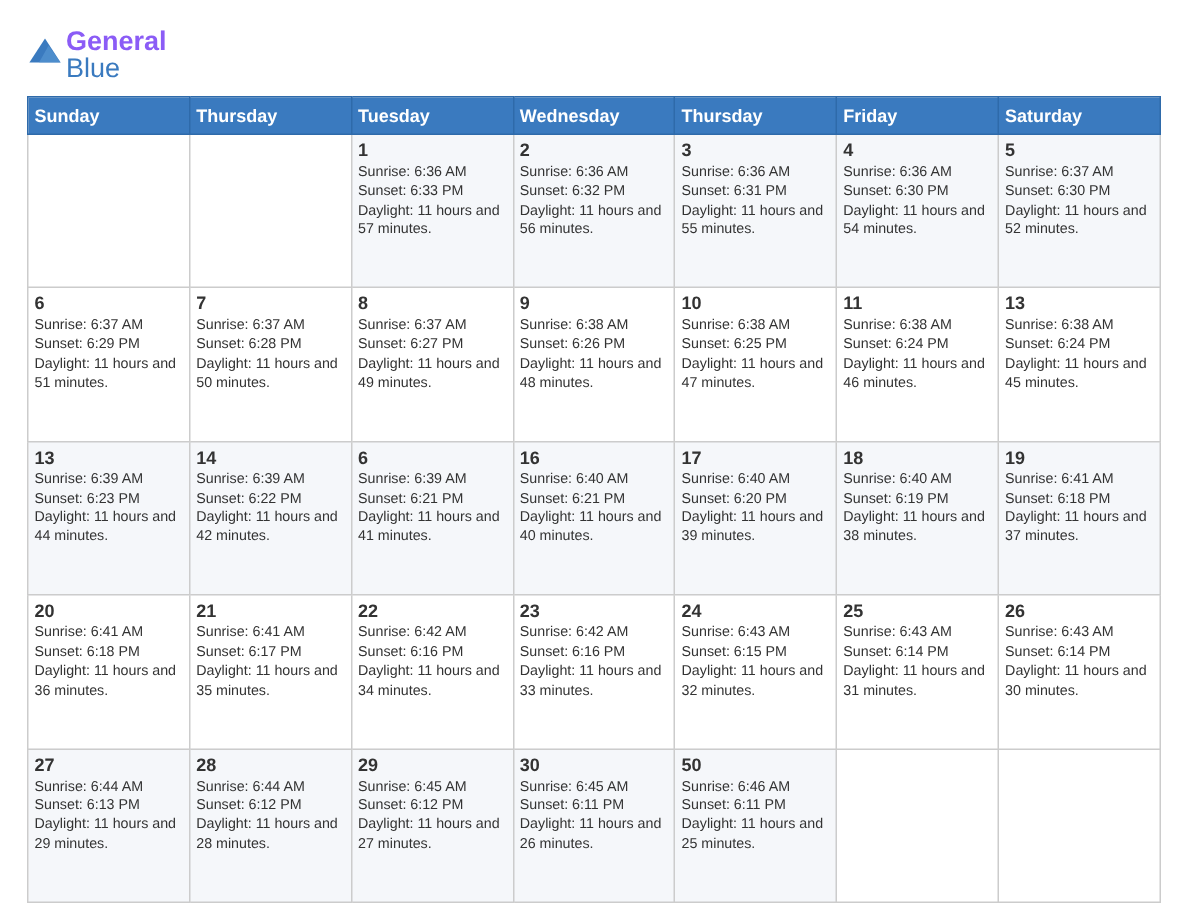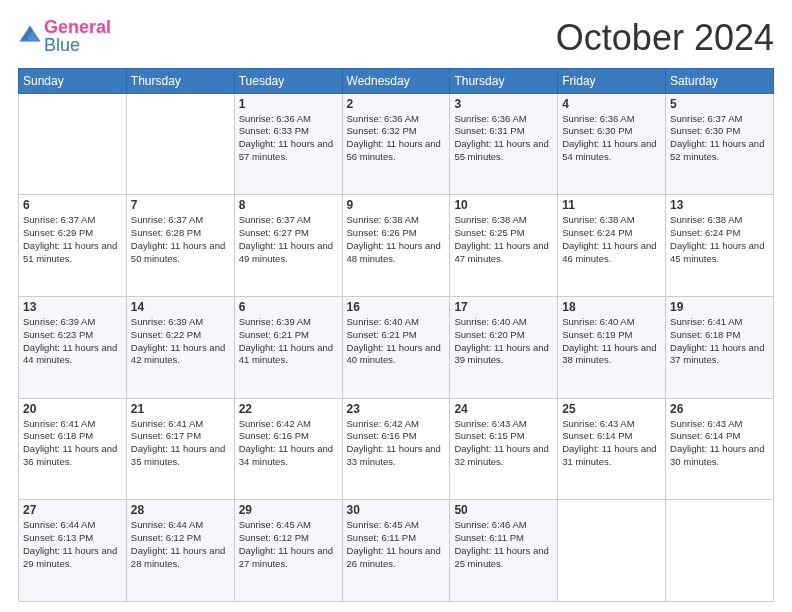--- a/index.html
+++ b/index.html
@@ -28,21 +28,21 @@
       align-items: center;
     }
     .logo-text {
       display: flex;
       flex-direction: column;
       line-height: 1;
     }
     .logo-general {
       font-size: 18px;
       font-weight: bold;
-      color: #ec4899;
+      color: #8b5cf6;
       text-align: right;
     }
     .logo-blue {
       font-size: 18px;
       font-weight: normal;
       color: #3a7abf;
     }
     .logo-icon {
       width: 24px;
       height: 24px;
@@ -64,21 +64,21 @@
     .calendar-table {
       width: 100%;
       border-collapse: collapse;
       flex: 1;
       table-layout: fixed;
     }
     .calendar-table thead tr th {
       background: #3a7abf;
       color: #fff;
       font-size: 12px;
-      font-weight: normal;
+      font-weight: bold;
       padding: 5px 4px;
       text-align: left;
       border: 1px solid #2e6aaa;
     }
     .calendar-table tbody tr td {
       border: 1px solid #ccc;
       vertical-align: top;
       padding: 3px 4px;
       font-size: 10px;
       color: #333;
@@ -116,21 +116,20 @@
       <svg class="logo-icon" viewBox="0 0 30 30">
         <polygon points="15,2 28,22 2,22" fill="#3a7abf"></polygon>
         <polygon points="18,8 28,22 10,22" fill="#5a9ad5" opacity="0.6"></polygon>
       </svg>
       <div class="logo-text">
         <span class="logo-general">General</span>
         <span class="logo-blue">Blue</span>
       </div>
     </div>
     <div class="title-block">
-      <div class="month-title">October 2024</div>
     </div>
   </div>
 
   <table class="calendar-table">
     <thead>
       <tr>
         <th>Sunday</th>
         <th>Thursday</th>
         <th>Tuesday</th>
         <th>Wednesday</th>

